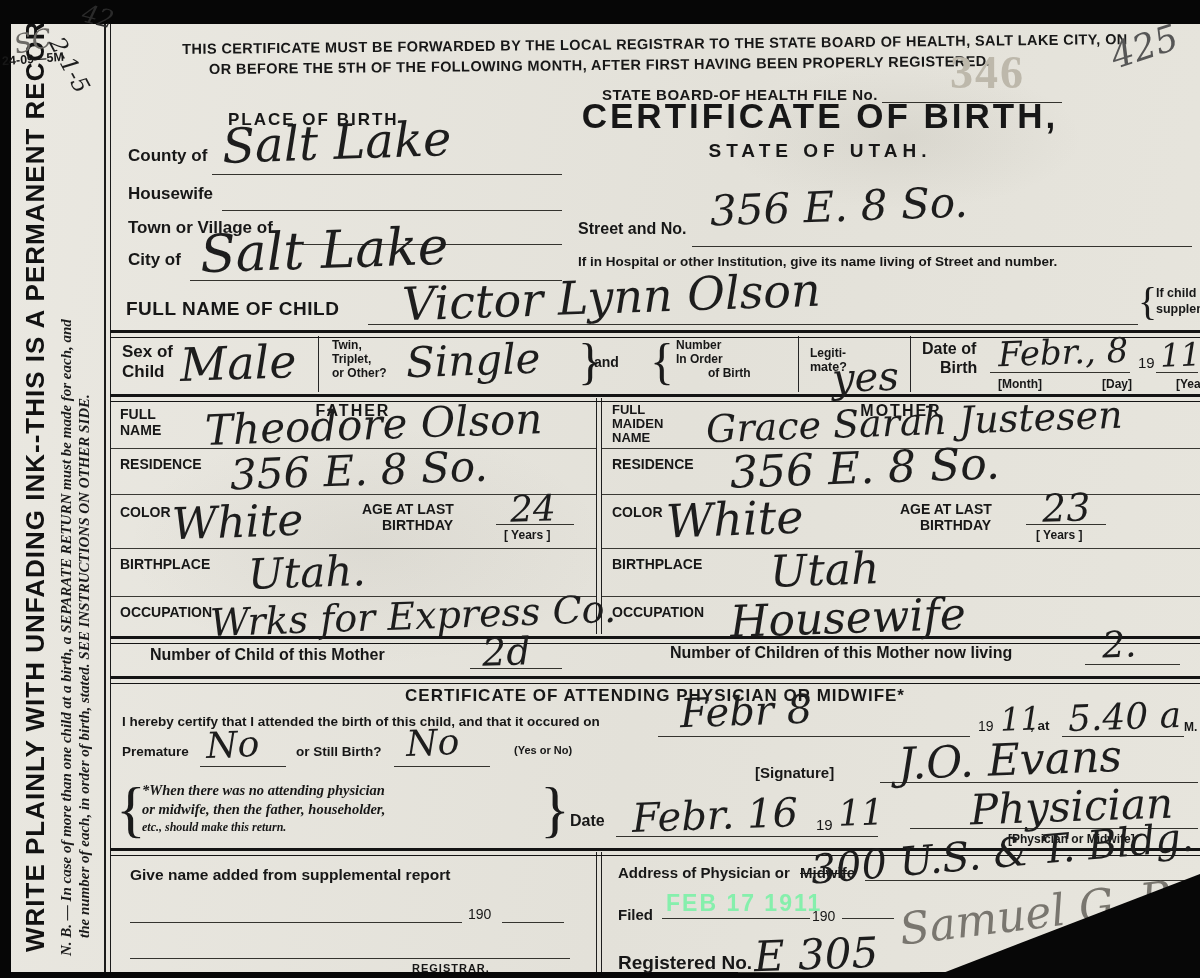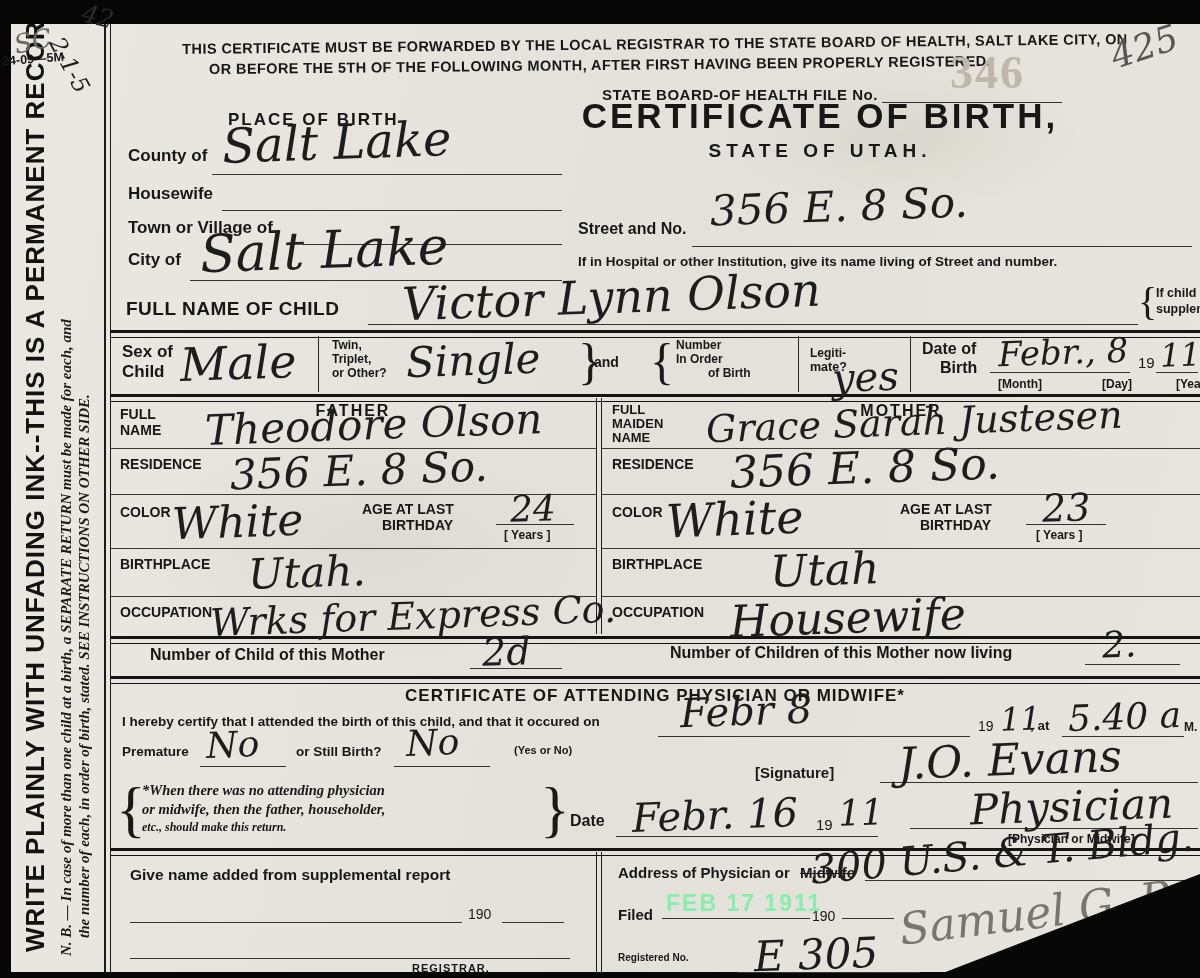--- a/index.html
+++ b/index.html
@@ -239,19 +239,19 @@
     <span class="hw" style="left:700px;top:806px;font-size:40px;transform:rotate(-5deg);">300 U.S. &amp; T. Bldg.</span>
 
     <span class="lbl" style="left:508px;top:882px;font-size:15px;">Filed</span>
     <span class="stamp" style="left:556px;top:866px;font-size:23px;color:#86efac;">FEB 17 1911</span>
     <div class="ln" style="left:552px;top:894px;width:148px;"></div>
     <span class="lbl" style="left:702px;top:884px;font-size:14px;font-weight:400;">190</span>
     <div class="ln" style="left:732px;top:894px;width:52px;"></div>
     <span class="hw pencil" style="left:788px;top:852px;font-size:44px;transform:rotate(-7deg);color:#79766f;">Samuel G. Paul M.D.</span>
     <span class="lbl" style="left:1002px;top:900px;font-size:10.5px;letter-spacing:1px;">REGISTRAR.</span>
 
-    <span class="lbl" style="left:508px;top:928px;font-size:10px;">Registered No.</span>
+    <span class="lbl" style="left:508px;top:928px;font-size:19px;">Registered No.</span>
     <div class="ln" style="left:628px;top:948px;width:182px;"></div>
     <span class="hw" style="left:644px;top:906px;font-size:42px;">E 305</span>
   </div>
 
   <div class="cornertri"></div>
 </div>
 
 </body></html>

